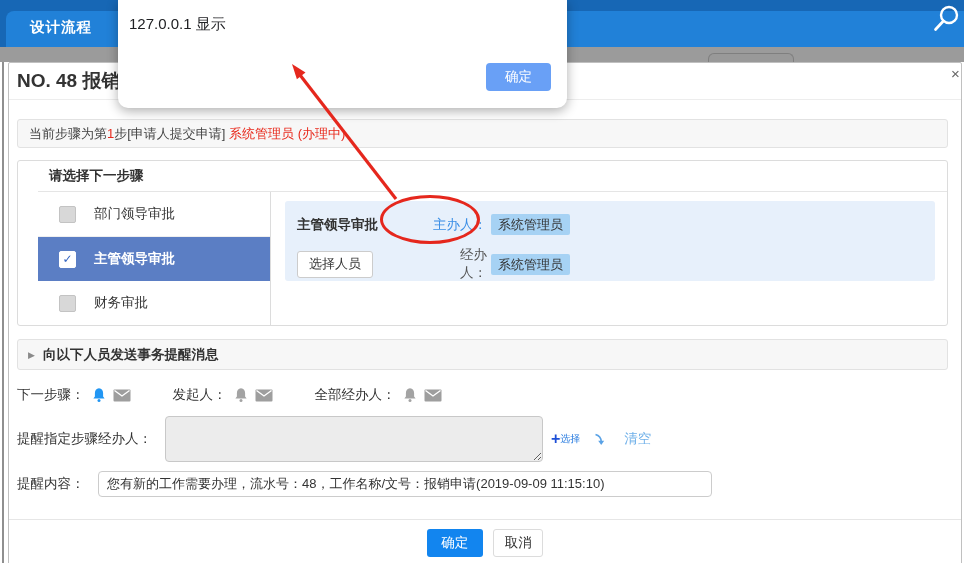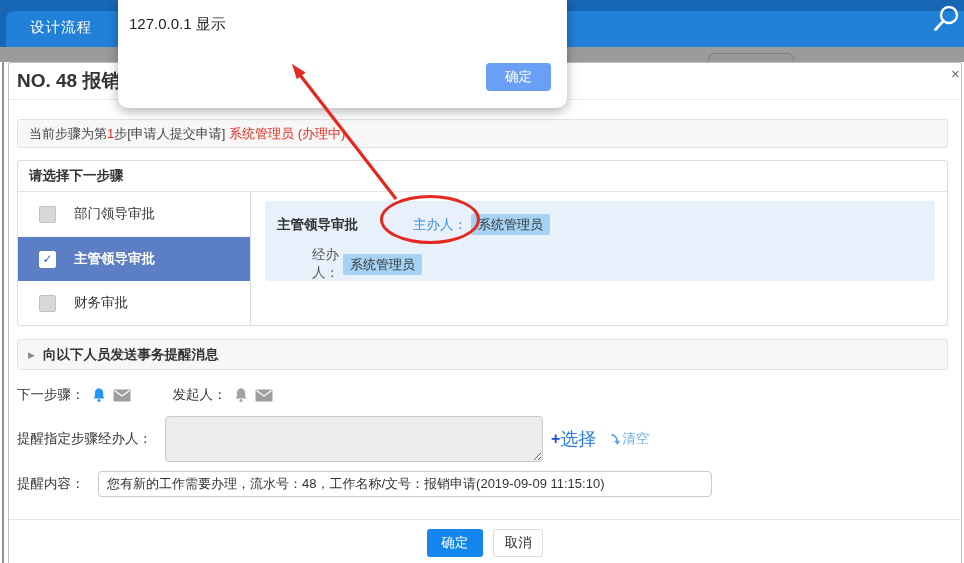--- a/index.html
+++ b/index.html
@@ -5,38 +5,38 @@
   html,body{margin:0;padding:0;}
   body{
     width:964px;height:563px;position:relative;overflow:hidden;
     background:#ffffff;
     font-family:"Liberation Sans","DejaVu Sans",sans-serif;
     -webkit-font-smoothing:antialiased;
   }
   
   .topbar{position:absolute;left:0;top:0;width:964px;height:47px;background:#1767b5;z-index:1;}
   .topbar-tab{position:absolute;left:6px;top:11px;right:0;bottom:0;background:#2181d8;border-radius:8px 0 0 0;}
-  .topbar-tab-label{position:absolute;left:24px;top:7px;color:#fff;font-size:14.5px;font-weight:400;letter-spacing:1px;}
+  .topbar-tab-label{position:absolute;left:24px;top:7px;color:#fff;font-size:14.5px;font-weight:700;letter-spacing:1px;}
   .search-icon{position:absolute;right:3px;top:4px;width:30px;height:32px;cursor:pointer;}
   
   .dim-strip{position:absolute;left:0;top:47px;width:964px;height:15px;background:#9b9b9b;z-index:1;}
   .bg-remnant{position:absolute;left:708px;top:6px;width:84px;height:9px;background:#999;
     border:1px solid #7f7f7f;border-bottom:none;border-radius:6px 6px 0 0;}
   .edge-line{position:absolute;left:2px;top:62px;width:2px;bottom:0;background:#8f8f8f;z-index:1;}
   
   .modal{position:absolute;left:8px;top:62px;width:952px;height:520px;background:#fff;
     border:1px solid #c0c0c0;border-radius:2px 2px 0 0;z-index:10;font-size:13px;color:#333;}
   .modal-title{height:36px;line-height:36px;padding-left:8px;font-size:19px;font-weight:bold;color:#333;
     border-bottom:1px solid #ededed;white-space:nowrap;overflow:hidden;}
   .modal-close{position:absolute;right:-4px;top:2px;font-size:15px;color:#666;width:14px;overflow:hidden;}
   .red{color:#e8291c;}
   .info-bar{margin:19px 13px 0 8px;height:27px;line-height:27px;background:#f7f7f7;
     border:1px solid #e2e2e2;border-radius:3px;padding-left:11px;font-size:13px;color:#444;white-space:nowrap;}
   
-  .steps-panel{margin:12px 13px 0 8px;border:1px solid #dcdcdc;border-radius:3px;}
+  .steps-panel{margin:12px 13px 0 8px;border:1px solid #dcdcdc;border-radius:3px;padding-left:20px;}
   .panel-header{height:30px;line-height:30px;padding-left:11px;font-size:13.5px;font-weight:600;color:#333;
     border-bottom:1px solid #e5e5e5;}
   .panel-body{display:flex;}
   .step-list{width:232px;border-right:1px solid #dcdcdc;flex:none;}
   .step-row{height:44px;display:flex;align-items:center;padding-left:21px;gap:18px;cursor:pointer;
     border-bottom:1px solid #efefef;font-size:13.5px;color:#333;}
   .step-row:last-child{border-bottom:none;}
   .step-row.selected{background:#5b7ec4;color:#fff;font-weight:bold;border-bottom:none;}
   .cb{width:15px;height:15px;border-radius:2px;background:#d8d8d8;border:1px solid #c3c3c3;flex:none;
     font-size:12px;line-height:14px;text-align:center;color:#3263c0;font-weight:bold;}
@@ -58,22 +58,22 @@
     border-radius:3px;padding-left:10px;font-size:13.5px;font-weight:600;color:#333;cursor:pointer;}
   .tri{color:#8a8a8a;font-size:9px;margin-right:8px;vertical-align:1px;}
   .notify-targets{margin:13px 0 0 8px;display:flex;align-items:center;height:24px;font-size:13.5px;color:#333;}
   .target-group{display:flex;align-items:center;gap:7px;margin-right:42px;}
   .icon-btn{cursor:pointer;display:inline-block;}
   .assign-row{margin:9px 0 0 8px;display:flex;align-items:center;}
   .assign-label{width:148px;flex:none;font-size:13.5px;color:#333;}
   .assign-textarea{width:372px;height:40px;background:#ececec;border:1px solid #c8c8c8;border-radius:4px;
     resize:both;font-family:inherit;}
   .plus-glyph{color:#1d4fd7;font-weight:bold;font-size:16px;margin:0 0 0 8px;}
-  .select-link{color:#2b7de0;font-size:18px;cursor:pointer;text-decoration:none;}
-  .clear-wrap{margin-left:13px;display:flex;align-items:center;gap:0;cursor:pointer;}
+  .select-link{color:#2b7de0;font-size:10px;cursor:pointer;text-decoration:none;}
+  .clear-wrap{margin-left:13px;display:flex;align-items:center;gap:18px;cursor:pointer;}
   .clear-link{color:#6fb0e9;font-size:13.5px;text-decoration:none;}
   .content-row{margin:9px 0 0 8px;display:flex;align-items:center;}
   .content-label{width:81px;flex:none;font-size:13.5px;color:#333;}
   .content-input{width:596px;height:24px;border:1px solid #ccc;border-radius:4px;padding:0 8px;
     font-size:13px;color:#333;font-family:inherit;}
   .footer-divider{margin-top:22px;border-top:1px solid #e6e6e6;height:0;}
   .modal-footer{text-align:center;padding-top:9px;}
   .btn-ok{width:56px;height:28px;background:#1285ef;color:#fff;border:none;border-radius:3px;
     font-size:13.5px;cursor:pointer;font-family:inherit;}
   .btn-cancel{width:50px;height:28px;background:#fff;color:#333;border:1px solid #dcdcdc;border-radius:3px;
@@ -134,20 +134,21 @@
         </div>
       </div>
       <div class="step-detail">
         <div class="detail-box">
           <div class="d-row d-row1">
             <span class="d-col1"><span class="step-name">主管领导审批</span></span>
             <span class="d-col2"><a class="owner-link">主办人：</a></span>
             <span class="chip">系统管理员</span>
           </div>
           <div class="d-row">
+            <span class="d-col1"><button class="select-person-btn">选择人员</button></span>
             <span class="d-col2"><span class="agent-label">经办人：</span></span>
             <span class="chip">系统管理员</span>
           </div>
         </div>
       </div>
     </div>
   </div>
 
   <div class="notify-header">
     <span class="tri">▶</span><span>向以下人员发送事务提醒消息</span>
@@ -160,20 +161,31 @@
         <path d="M7 1.2 C4.3 1.2 2.9 3.4 2.9 6 L2.9 9.6 L1.4 11.6 L12.6 11.6 L11.1 9.6 L11.1 6 C11.1 3.4 9.7 1.2 7 1.2 Z" fill="#2196f3"></path>
         <circle cx="7" cy="13.4" r="1.5" fill="#2196f3"></circle>
       </svg>
       <svg class="icon-btn" width="18" height="13" viewBox="0 0 18 13">
         <rect x="0.5" y="0.5" width="17" height="12" rx="1" fill="#9e9e9e"></rect>
         <polyline points="1.5,1.5 9,7 16.5,1.5" fill="none" stroke="#ffffff" stroke-width="1.4"></polyline>
       </svg>
     </div>
     <div class="target-group">
       <span>发起人：</span>
+      <svg class="icon-btn" width="14" height="16" viewBox="0 0 14 16">
+        <path d="M7 1.2 C4.3 1.2 2.9 3.4 2.9 6 L2.9 9.6 L1.4 11.6 L12.6 11.6 L11.1 9.6 L11.1 6 C11.1 3.4 9.7 1.2 7 1.2 Z" fill="#a3a3a3"></path>
+        <circle cx="7" cy="13.4" r="1.5" fill="#a3a3a3"></circle>
+      </svg>
+      <svg class="icon-btn" width="18" height="13" viewBox="0 0 18 13">
+        <rect x="0.5" y="0.5" width="17" height="12" rx="1" fill="#9e9e9e"></rect>
+        <polyline points="1.5,1.5 9,7 16.5,1.5" fill="none" stroke="#ffffff" stroke-width="1.4"></polyline>
+      </svg>
+    </div>
+    <div class="target-group">
+      <span>全部经办人：</span>
       <svg class="icon-btn" width="14" height="16" viewBox="0 0 14 16">
         <path d="M7 1.2 C4.3 1.2 2.9 3.4 2.9 6 L2.9 9.6 L1.4 11.6 L12.6 11.6 L11.1 9.6 L11.1 6 C11.1 3.4 9.7 1.2 7 1.2 Z" fill="#a3a3a3"></path>
         <circle cx="7" cy="13.4" r="1.5" fill="#a3a3a3"></circle>
       </svg>
       <svg class="icon-btn" width="18" height="13" viewBox="0 0 18 13">
         <rect x="0.5" y="0.5" width="17" height="12" rx="1" fill="#9e9e9e"></rect>
         <polyline points="1.5,1.5 9,7 16.5,1.5" fill="none" stroke="#ffffff" stroke-width="1.4"></polyline>
       </svg>
     </div>
   </div>

